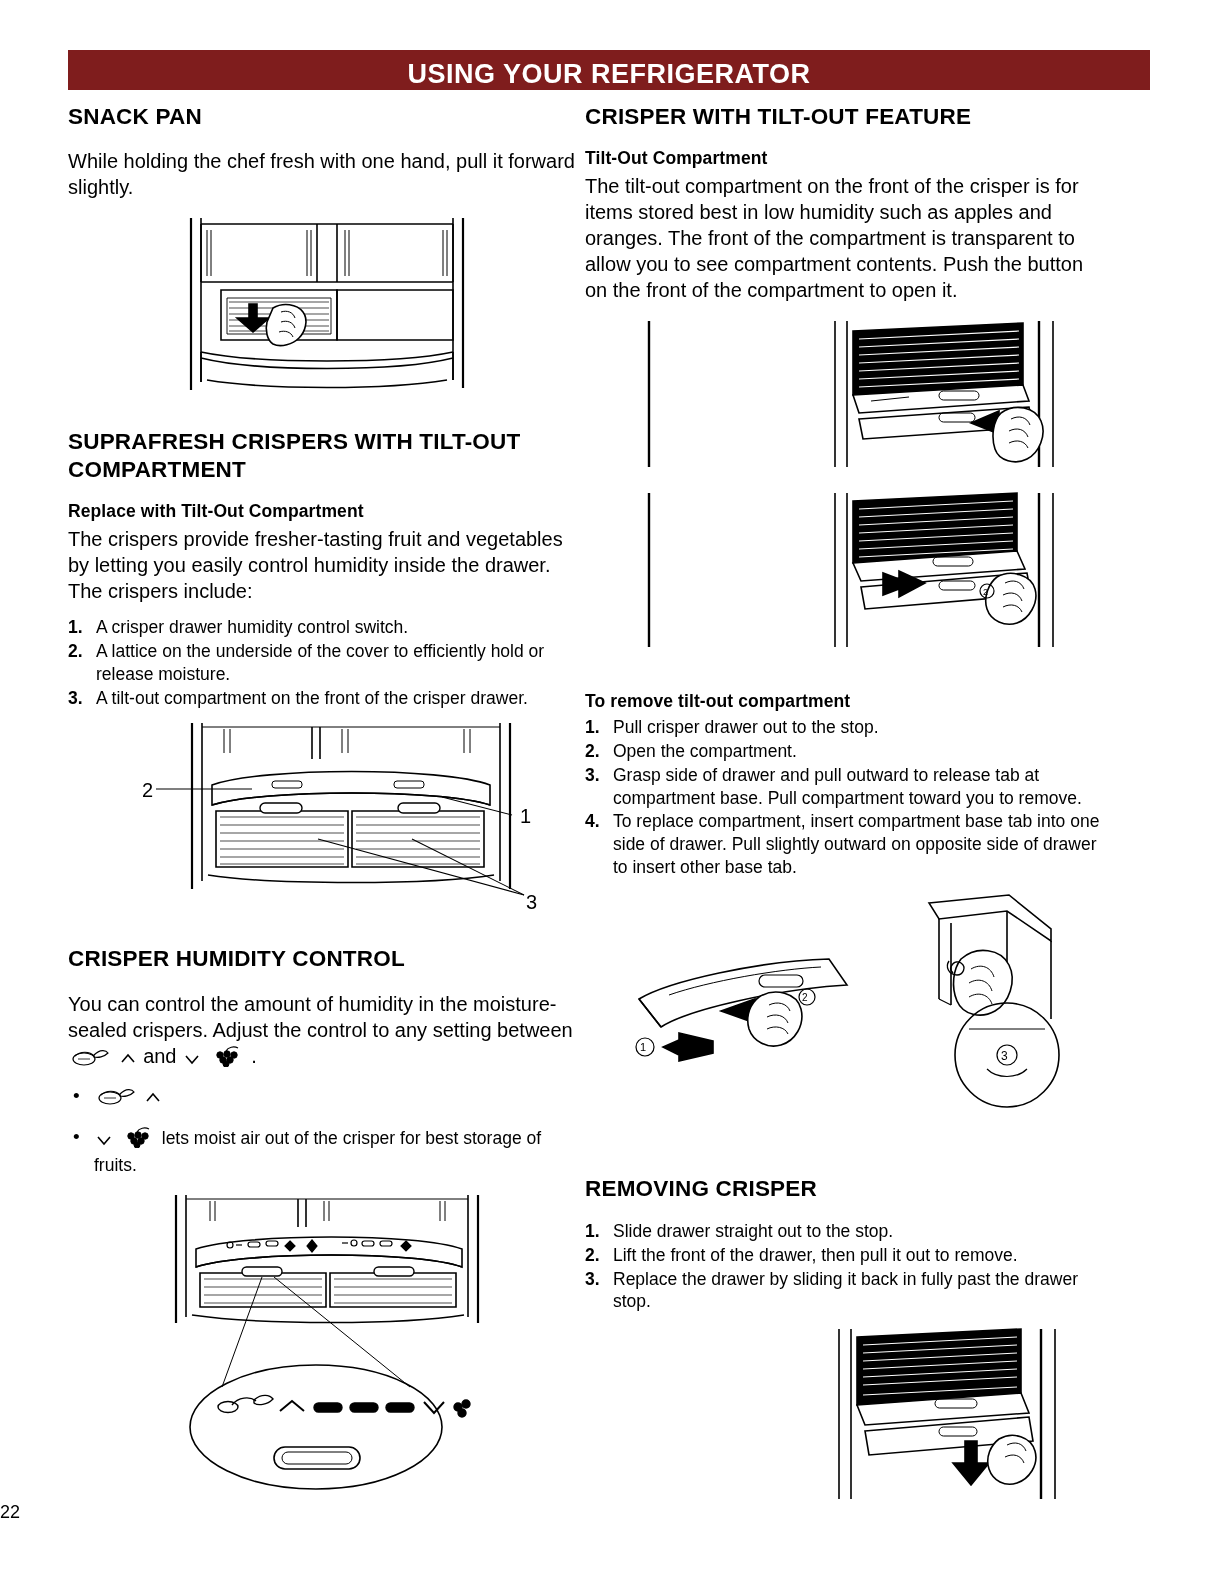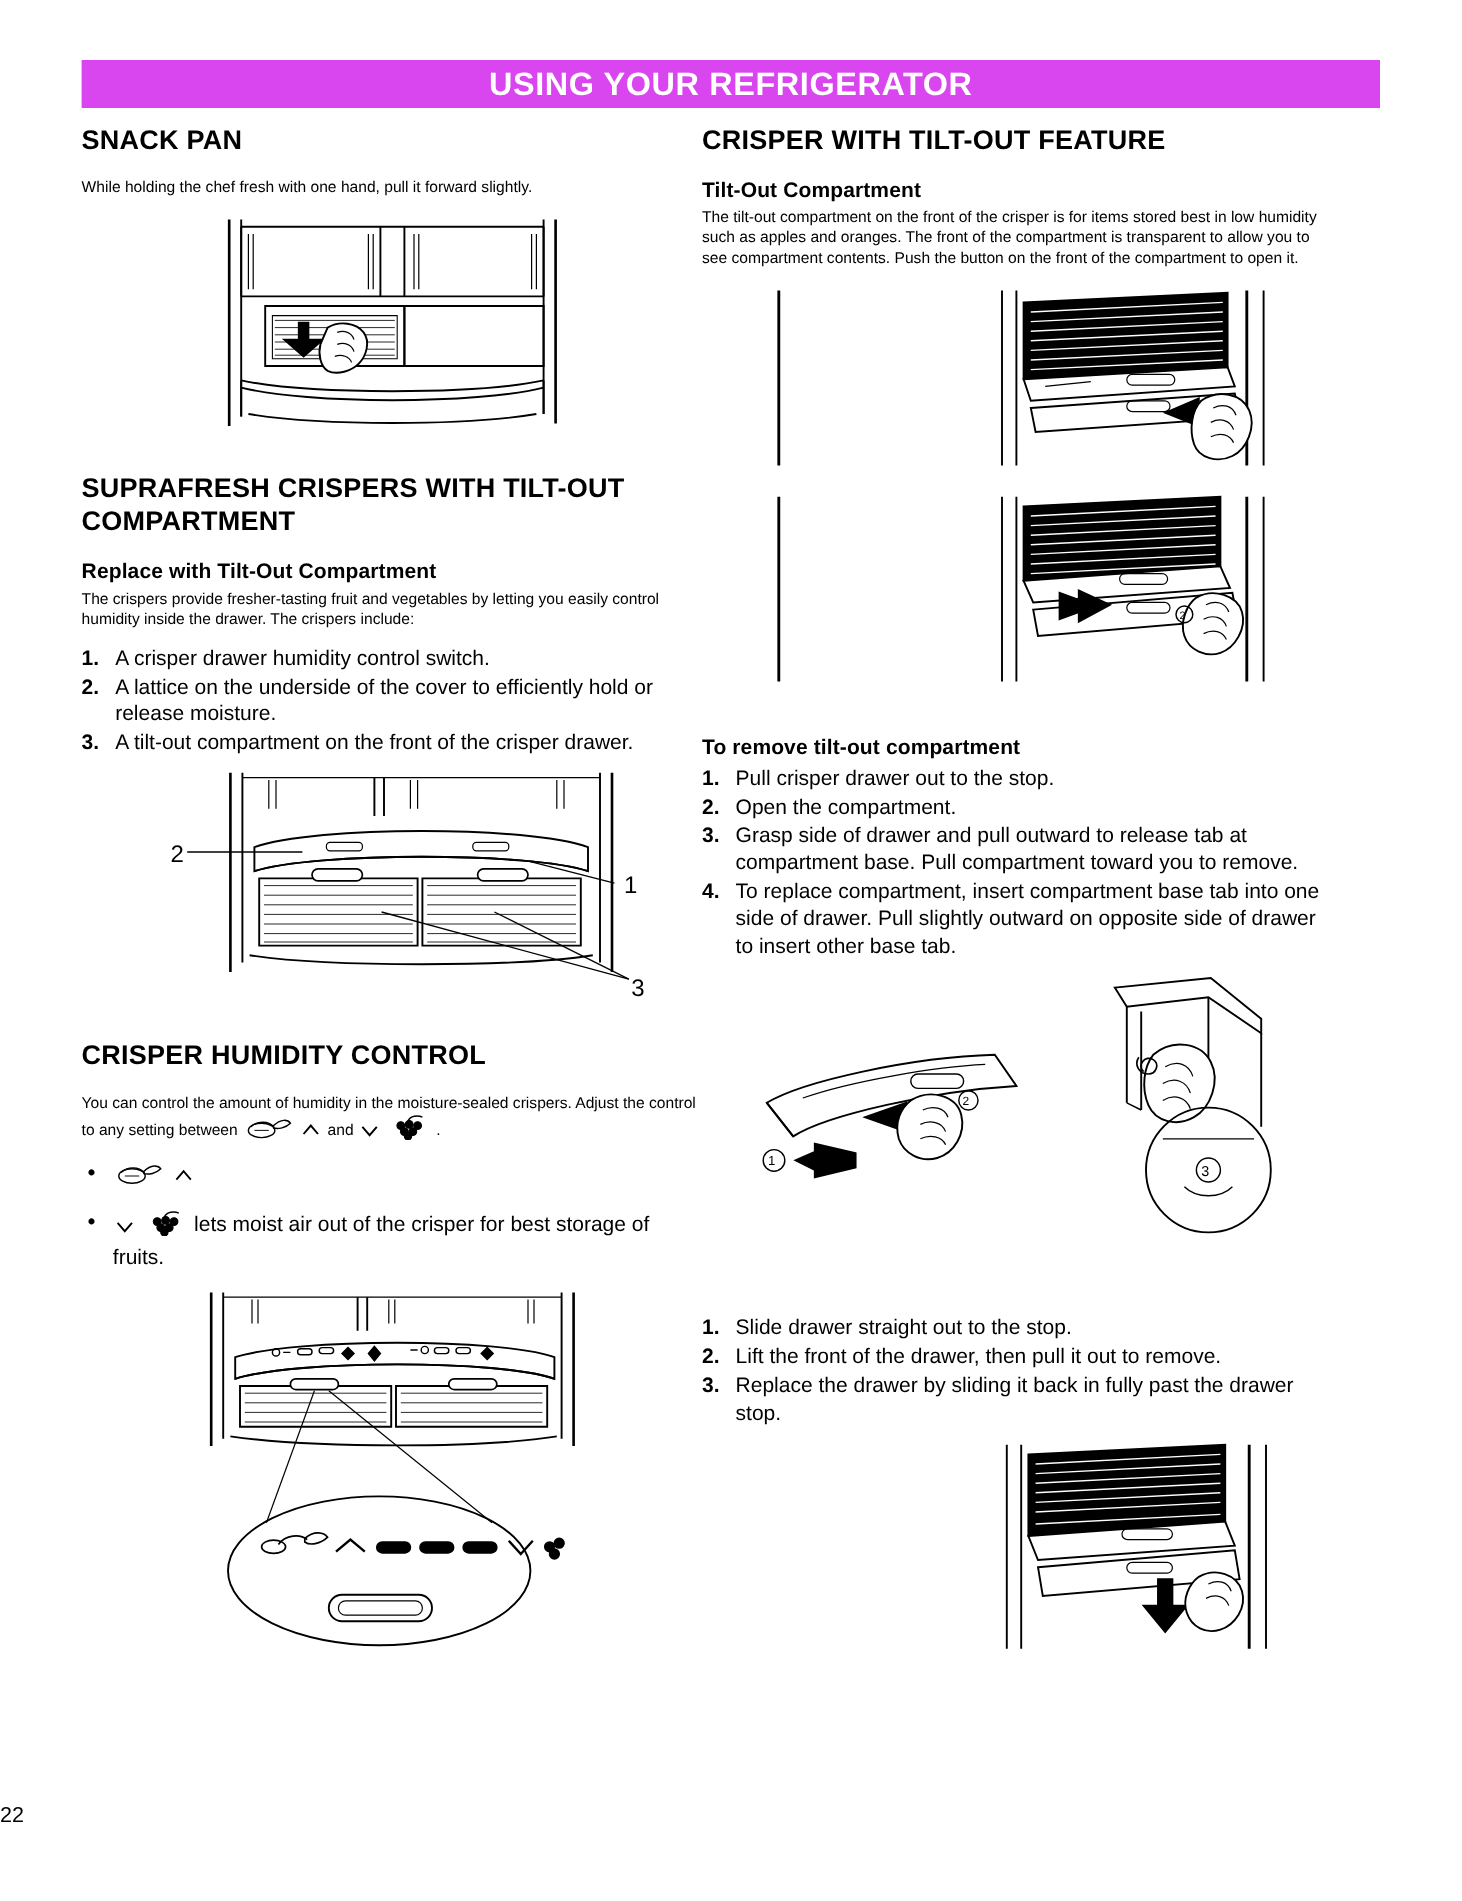--- a/index.html
+++ b/index.html
@@ -18,24 +18,24 @@
     margin: 0 auto;
     background: #ffffff;
     overflow: hidden;
   }
   .banner {
     position: absolute;
     left: 68px;
     top: 50px;
     width: 1082px;
     height: 40px;
-    background: #d946ef;
+    background: #7f1d1d;
     color: #ffffff;
     display: flex;
-    align-items: center;
+    align-items: flex-end;
     justify-content: center;
   }
   .banner-title {
     font-size: 27px;
     font-weight: bold;
     letter-spacing: 0.5px;
     font-family: "Liberation Sans", sans-serif;
   }
   .columns {
     position: absolute;
@@ -54,21 +54,21 @@
     letter-spacing: 0.2px;
     line-height: 1.22;
   }
   h3.sub {
     font-size: 17.5px;
     font-weight: bold;
     margin: 0 0 4px 0;
     letter-spacing: 0.1px;
   }
   p.body {
-    font-size: 13px;
+    font-size: 20px;
     line-height: 1.30;
     margin: 0 0 12px 0;
   }
   ol.nums, ul.bullets {
     margin: 0 0 10px 0;
     padding: 0;
     list-style: none;
   }
   ol.nums li {
     font-size: 17.5px;
@@ -519,20 +519,21 @@
           <path d="M344 84 c-6 -6 2 -14 8 -10 c6 4 2 12 -4 12 c-8 0 -12 -8 -8 -14" stroke-width="1.4"></path>
 
           <circle cx="398" cy="166" r="52"></circle>
           <circle cx="398" cy="166" r="10" stroke-width="1.2"></circle>
           <text x="392" y="171" font-size="12" fill="#000" stroke="none" font-family="Liberation Sans, sans-serif">3</text>
           <path d="M378 180 C 388 190, 408 190, 418 180" stroke-width="1.2"></path>
           <path d="M360 140 L436 140" stroke-width="1"></path>
         </svg>
       </div>
 
+      <h2 class="sec">REMOVING CRISPER</h2>
       <ol class="nums">
         <li><span class="n">1.</span><span>Slide drawer straight out to the stop.</span></li>
         <li><span class="n">2.</span><span>Lift the front of the drawer, then pull it out to remove.</span></li>
         <li><span class="n">3.</span><span>Replace the drawer by sliding it back in fully past the drawer stop.</span></li>
       </ol>
 
       <div class="fig">
         <svg width="470" height="190" viewBox="0 0 470 190" fill="none" stroke="#000" stroke-width="1.6">
           <path d="M230 6 L230 176" stroke-width="1.6"></path>
           <path d="M242 6 L242 176" stroke-width="1.6"></path>

